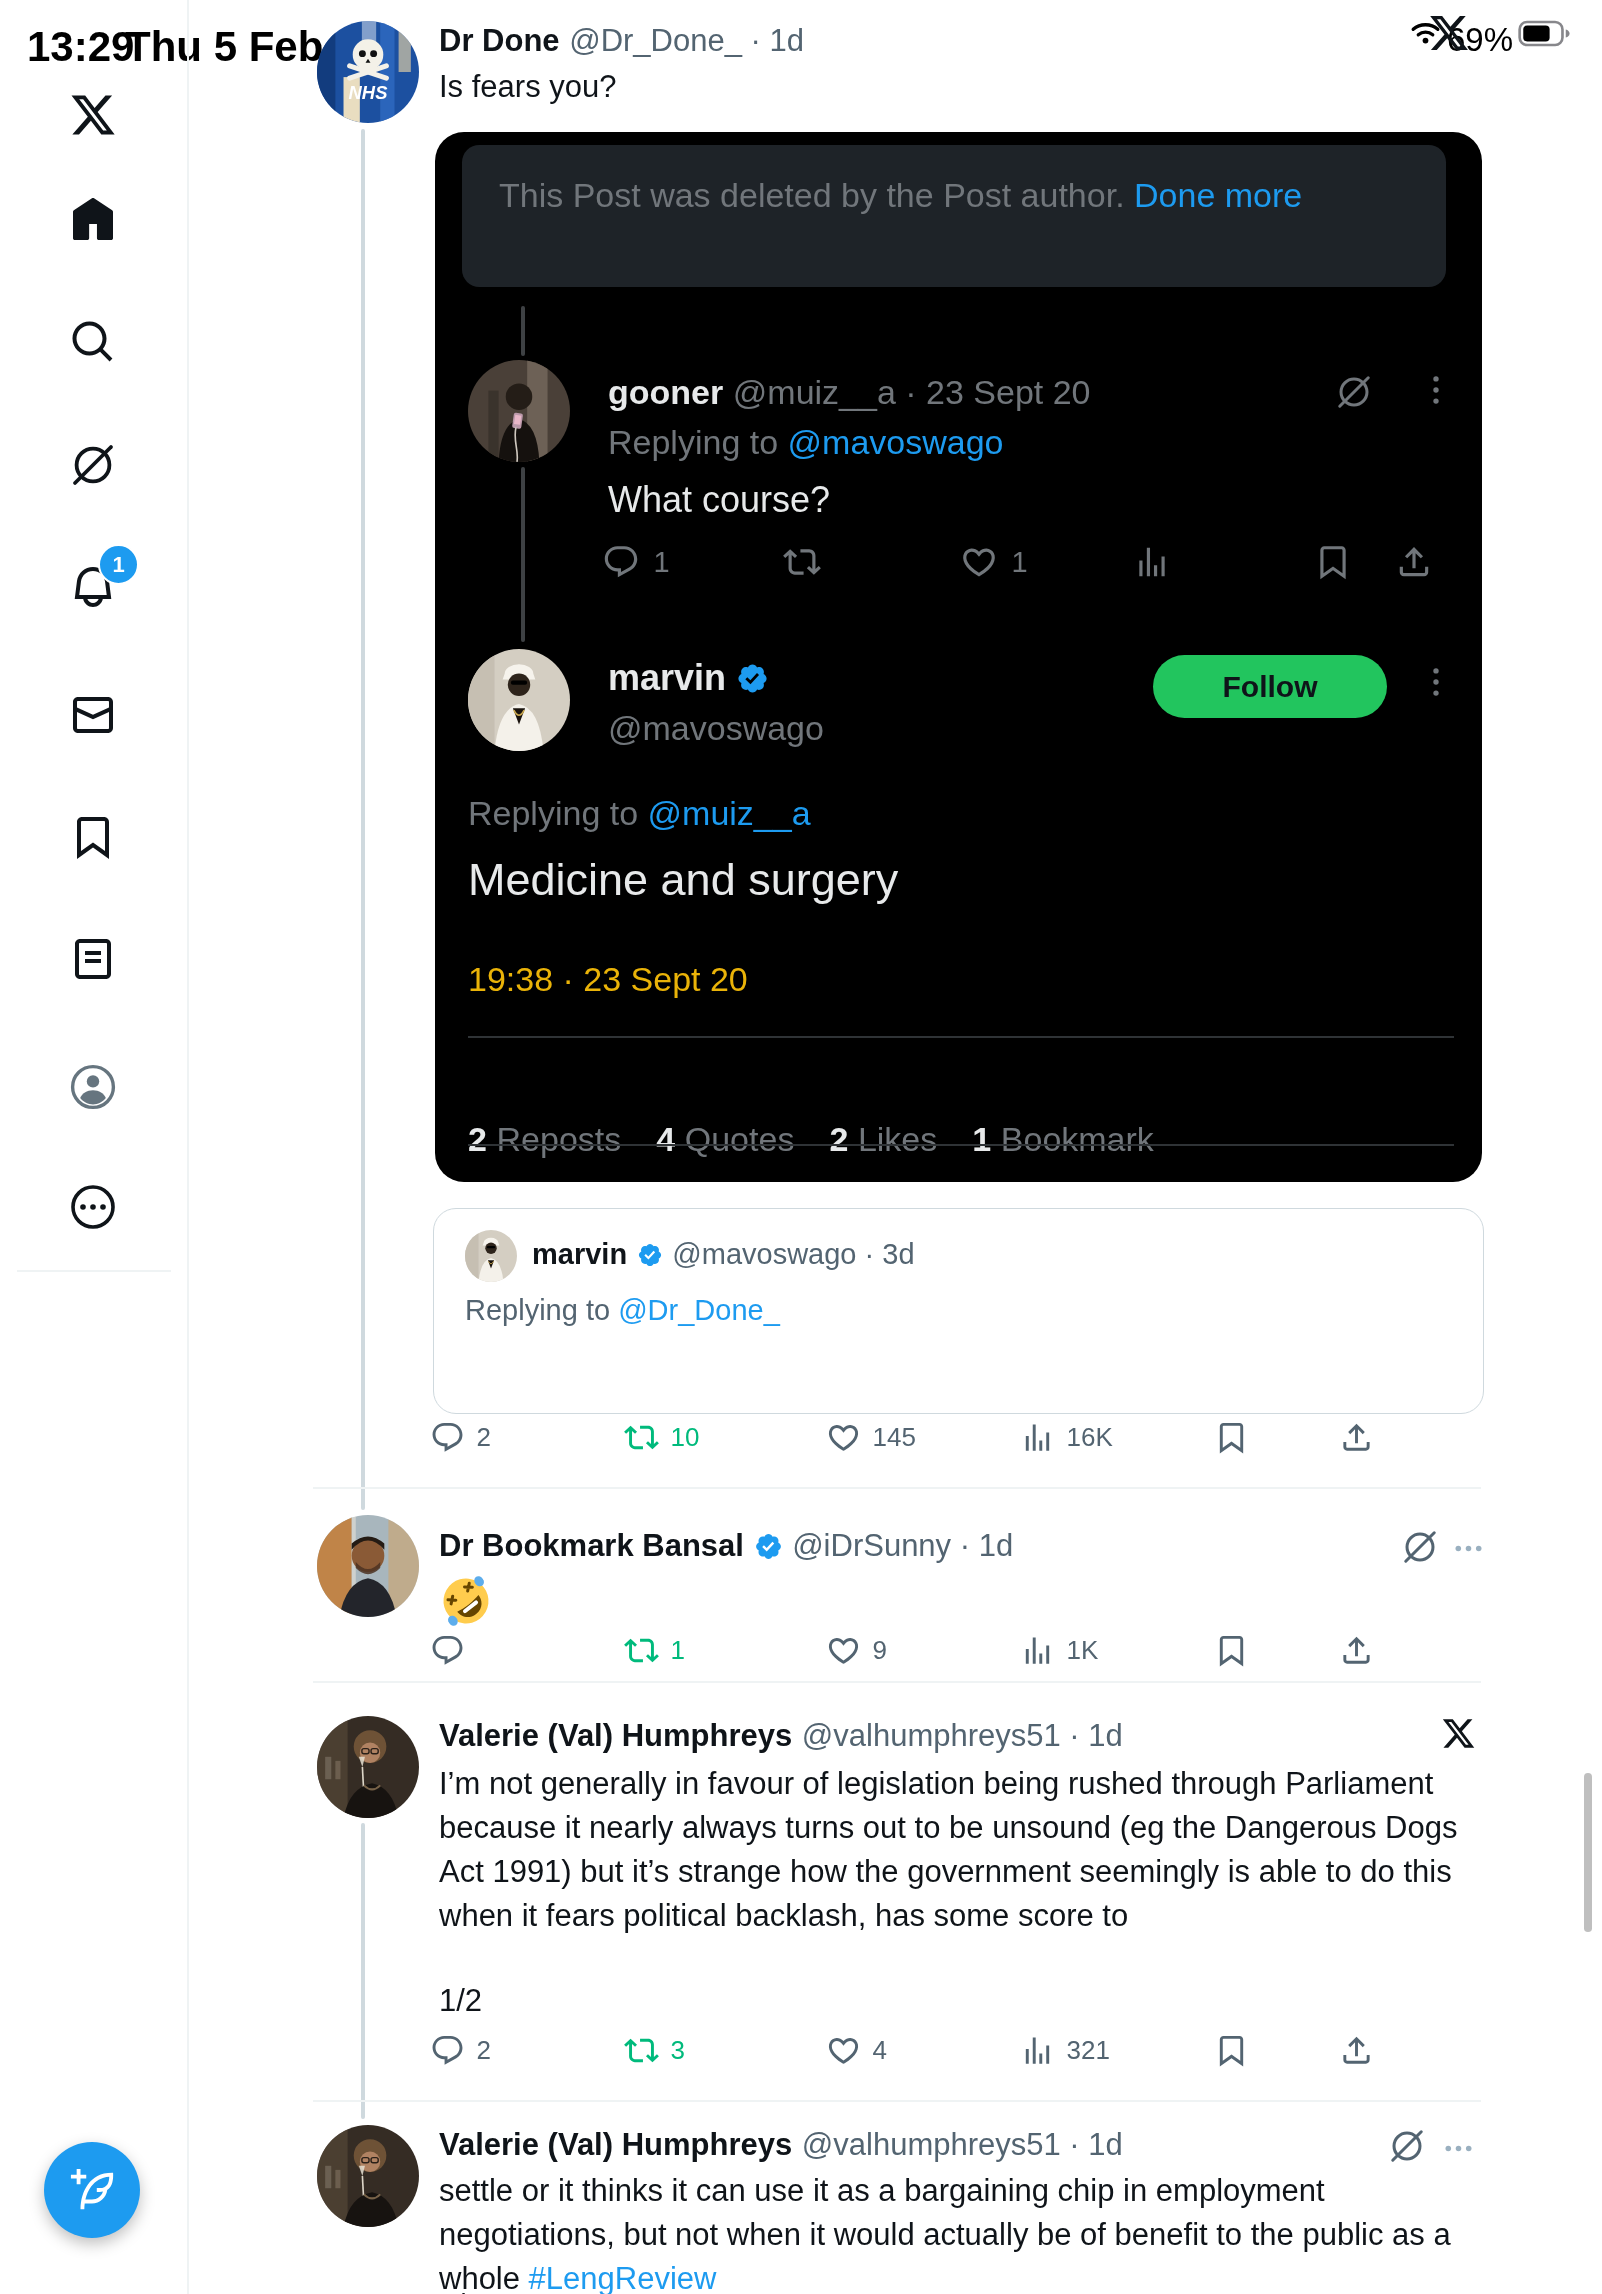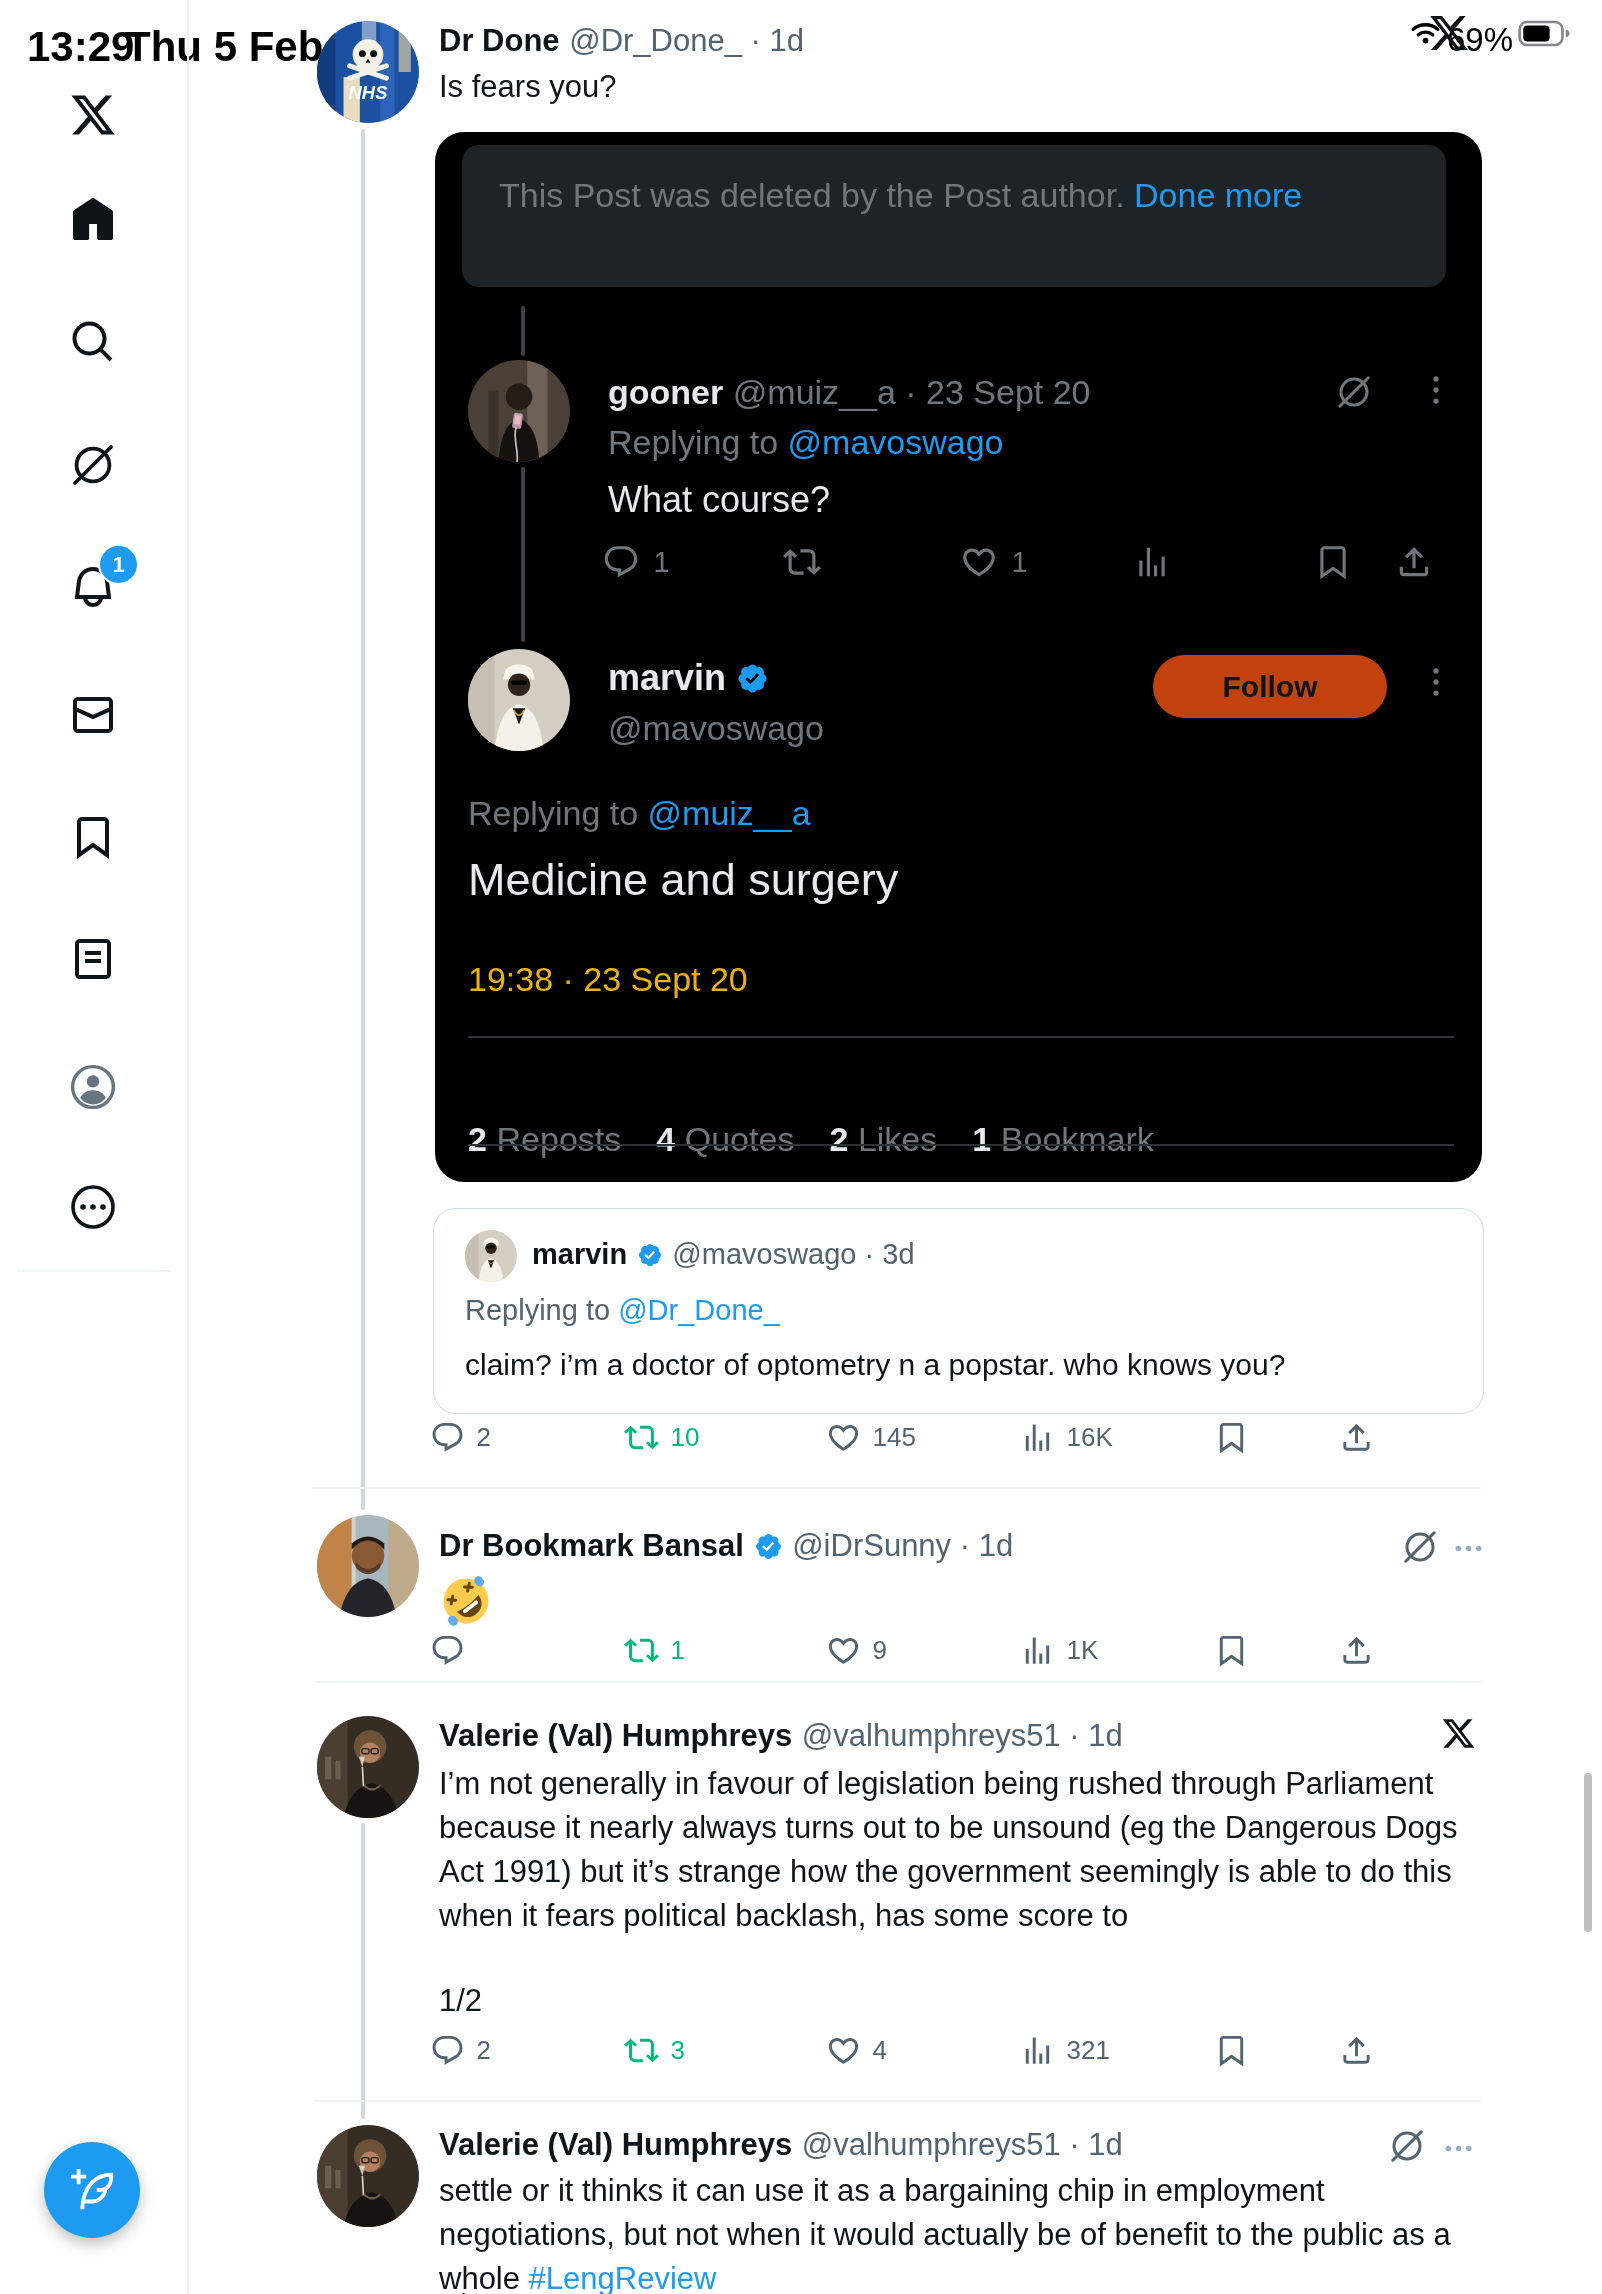--- a/index.html
+++ b/index.html
@@ -34,21 +34,21 @@
   .dbanner .txt{position:absolute;left:37px;top:23px;width:913px;font-size:34px;line-height:55px;color:#71767b;}
   .dstub{position:absolute;left:86px;width:3.8px;background:#3e4144;border-radius:1.9px;}
   .dname{color:#e7e9ea;font-weight:700;font-size:34px;}
   .dmeta{color:#71767b;font-size:34px;}
   .dbody{color:#e7e9ea;font-size:36px;}
   .dtime{color:#eab308;font-size:34px;}
   .ddiv{position:absolute;left:33px;width:986px;height:1.9px;background:#2f3336;}
   .dstats{position:absolute;left:33px;display:flex;gap:35px;font-size:34px;white-space:nowrap;}
   .dstats b{color:#e7e9ea;font-weight:700;}
   .dstats span{color:#71767b;margin-left:9.6px;}
-  .follow{position:absolute;left:718px;top:523px;width:234px;height:63px;background:#c2410c;border-radius:32px;
+  .follow{position:absolute;left:718px;top:523px;width:234px;height:63px;background:#22c55e;border-radius:32px;
           display:flex;align-items:center;justify-content:center;font-weight:700;font-size:30px;color:#0f1419;cursor:pointer;}
   .dact{position:absolute;display:flex;align-items:center;color:#71767b;cursor:pointer;}
   .dact svg{width:38px;height:38px;}
   .dact .cnt{font-size:29px;margin-left:13.4px;}
   
   .qcard{position:absolute;left:433px;top:1208px;width:1049px;height:204px;background:#fff;
          border:1.9px solid #cfd9de;border-radius:23px;}
   
   .act{position:absolute;display:flex;align-items:center;color:#536471;cursor:pointer;}
   .act svg{width:35px;height:35px;}
@@ -373,21 +373,20 @@
       <span class="name" style="font-size:29px;">marvin</span>
       <svg class="badge-ic" style="width:26px;height:26px;" viewBox="0 0 27 27" width="26" height="26">
           <use href="#i-badge"></use>
         </svg>
       <span class="meta" style="font-size:29px;">@mavoswago · 3d</span>
     </div>
     <div class="abs" style="left:31px;top:85px;font-size:29px;">
       <span class="meta" style="font-size:29px;">Replying to</span>
       <span class="link">@Dr_Done_</span>
     </div>
-    <div class="abs body" style="left:31px;top:134px;font-size:30px;">claim? i’m a doctor of optometry n a popstar. who knows you?</div>
   </div>
 
   <div class="act" style="left:430px;top:1420px;">
       <svg viewBox="0 0 36 36" width="35" height="35">
         <use href="#i-reply"></use>
       </svg>
       <span class="cnt">2</span>
     </div>
   <div class="act green" style="left:624px;top:1420px;">
       <svg viewBox="0 0 36 36" width="35" height="35">

